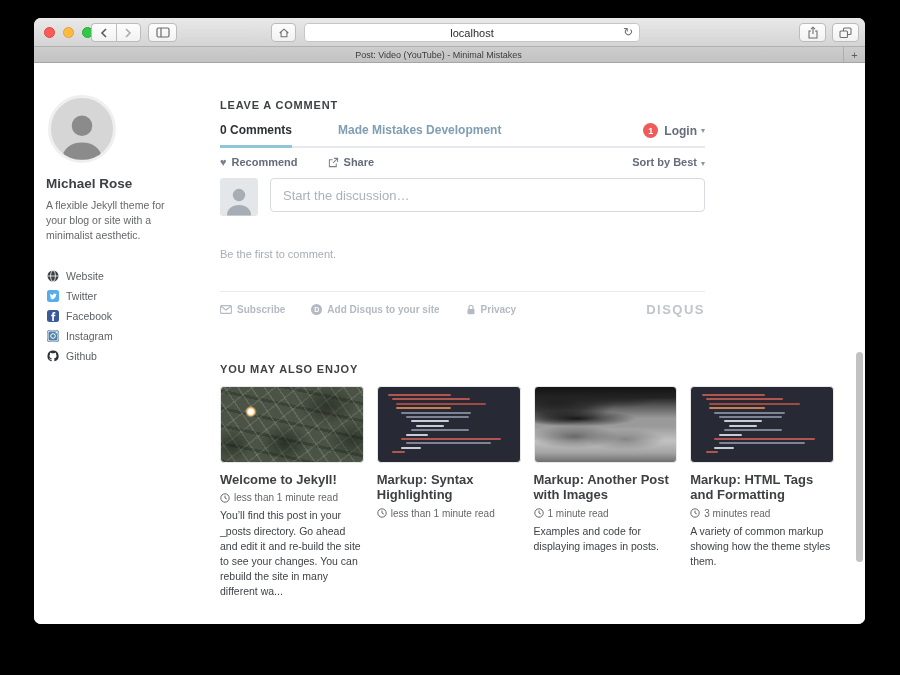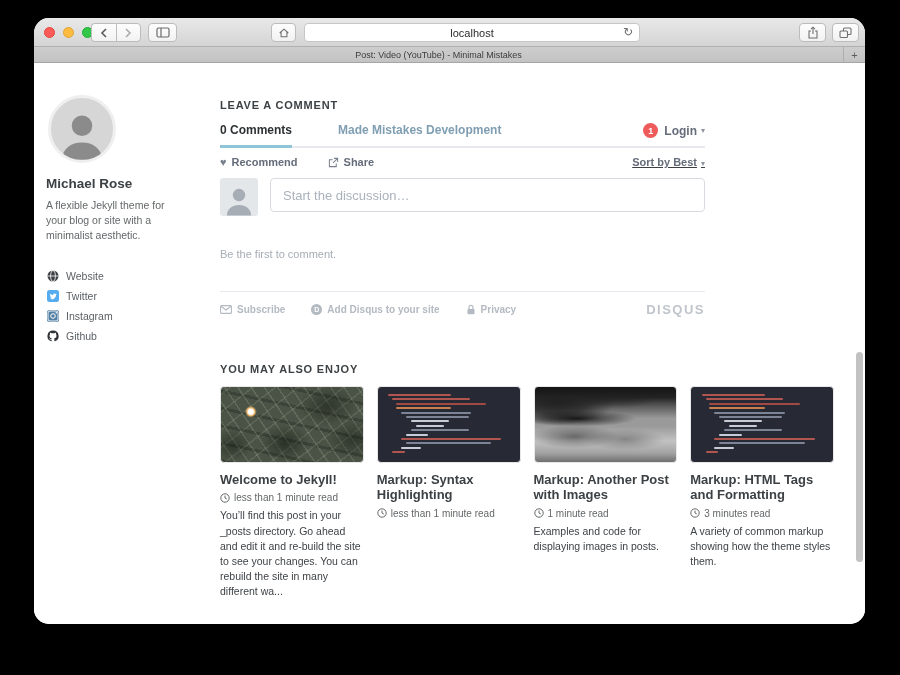--- a/index.html
+++ b/index.html
@@ -1,19 +1,19 @@
 <!DOCTYPE html>
 <html><head>
 <meta charset="utf-8">
 <style>
   html,body{margin:0;padding:0;background:#000;}
   .stage{position:relative;width:900px;height:675px;background:#000;overflow:hidden;
          font-family:"Liberation Sans","DejaVu Sans",sans-serif;}
   .window{position:absolute;left:34px;top:18px;width:831px;height:606px;
-          border-radius:15px;overflow:hidden;background:#fff;
+          border-radius:7px;overflow:hidden;background:#fff;
           box-shadow:0 14px 40px rgba(0,0,0,.55);}
 
   
   .titlebar{position:relative;height:28px;background:linear-gradient(#e9e9e9,#d4d4d4);
             border-bottom:1px solid #b0b0b0;}
   .tl{position:absolute;top:9px;width:11px;height:11px;border-radius:50%;}
   .tl.red{left:10px;background:#fc5b57;border:1px solid #e2453f;box-sizing:border-box;}
   .tl.yellow{left:29px;background:#fdbc40;border:1px solid #e0a334;box-sizing:border-box;}
   .tl.green{left:48px;background:#33c748;border:1px solid #23ad35;box-sizing:border-box;}
   .tbtn{position:absolute;top:5px;height:19px;box-sizing:border-box;border:1px solid #bcbcbc;
@@ -66,21 +66,21 @@
   .dq-tab.community{color:#7f9eb2;padding-left:20px;}
   .dq-login{margin-left:auto;display:flex;align-items:center;}
   .badge{width:15px;height:15px;border-radius:50%;background:#ee5b5b;color:#fff;font-size:9px;
          font-weight:bold;display:flex;align-items:center;justify-content:center;margin-right:6px;}
   .login-lbl{font-size:12px;font-weight:bold;color:#656c7a;}
   .caret{font-size:8px;color:#8d94a0;margin-left:4px;}
   .dq-actions{position:absolute;left:0;top:93px;width:485px;display:flex;align-items:center;}
   .dq-act{display:flex;align-items:center;margin-right:30px;}
   .dq-act .txt,.sort .txt{font-size:11px;font-weight:bold;color:#656c7a;margin-left:5px;}
   .heart{color:#77808c;font-size:11px;}
-  .sort{margin-left:auto;display:flex;align-items:flex-end;text-decoration:underline;}
+  .sort{margin-left:auto;display:flex;align-items:flex-end;}
   .compose{position:absolute;left:0;top:115px;width:485px;display:flex;}
   .c-avatar{width:38px;height:38px;border-radius:3px;background:#e4e7ea;overflow:hidden;
             display:flex;align-items:flex-end;justify-content:center;flex:none;}
   .c-input{margin-left:12px;flex:1;height:34px;box-sizing:border-box;border:1px solid #d7dbe0;
            border-radius:4px;padding:0 12px;font-size:13px;color:#2e3234;outline:none;
            font-family:"Liberation Sans","DejaVu Sans",sans-serif;}
   .c-input::placeholder{color:#aab2bc;opacity:1;}
   .empty-msg{position:absolute;left:0;top:185px;width:485px;text-align:left;
              font-size:11px;color:#a7adb5;}
   .dq-divider{position:absolute;left:0;top:228px;width:485px;border-top:1px solid #e7e9ee;}
@@ -231,20 +231,29 @@
               <svg width="12" height="12" viewBox="0 0 12 12">
                   <rect width="12" height="12" rx="2.5" fill="#55acee"></rect>
                   <path d="M9.8 4.1c-.26.12-.54.2-.83.24.3-.18.53-.46.64-.8-.28.17-.59.29-.92.35a1.45 1.45 0 0 0-2.47 1.32 4.1 4.1 0 0 1-2.99-1.51c-.12.22-.2.47-.2.74 0 .5.26.95.65 1.21-.24 0-.46-.07-.66-.18v.02c0 .7.5 1.29 1.17 1.42a1.5 1.5 0 0 1-.65.03c.18.57.72 1 1.35 1.01a2.92 2.92 0 0 1-2.15.6 4.1 4.1 0 0 0 6.32-3.46v-.19c.28-.2.52-.45.74-.8z" fill="#fff"></path>
                 </svg>
             </span>
             <span class="lbl">Twitter</span>
           </div>
           <div class="alink">
             <span class="ic">
               <svg width="12" height="12" viewBox="0 0 12 12">
+                  <rect width="12" height="12" rx="2.5" fill="#3c5a99"></rect>
+                  <path d="M8.2 6.2 H6.9 V11 H5.2 V6.2 H4.2 V4.8 H5.2 V3.9 c0-1.1.6-1.9 1.9-1.9 h1.2 v1.4 H7.5 c-.4 0-.6.2-.6.6 v.8 h1.5 z" fill="#fff"></path>
+                </svg>
+            </span>
+            <span class="lbl">Facebook</span>
+          </div>
+          <div class="alink">
+            <span class="ic">
+              <svg width="12" height="12" viewBox="0 0 12 12">
                   <rect width="12" height="12" rx="2.5" fill="#517fa4"></rect>
                   <circle cx="6" cy="6" r="2.3" fill="none" stroke="#fff" stroke-width="1"></circle>
                   <circle cx="9.3" cy="2.8" r=".8" fill="#fff"></circle>
                   <rect x="1" y="1" width="10" height="10" rx="2" fill="none" stroke="#fff" stroke-width=".9"></rect>
                 </svg>
             </span>
             <span class="lbl">Instagram</span>
           </div>
           <div class="alink">
             <span class="ic">

